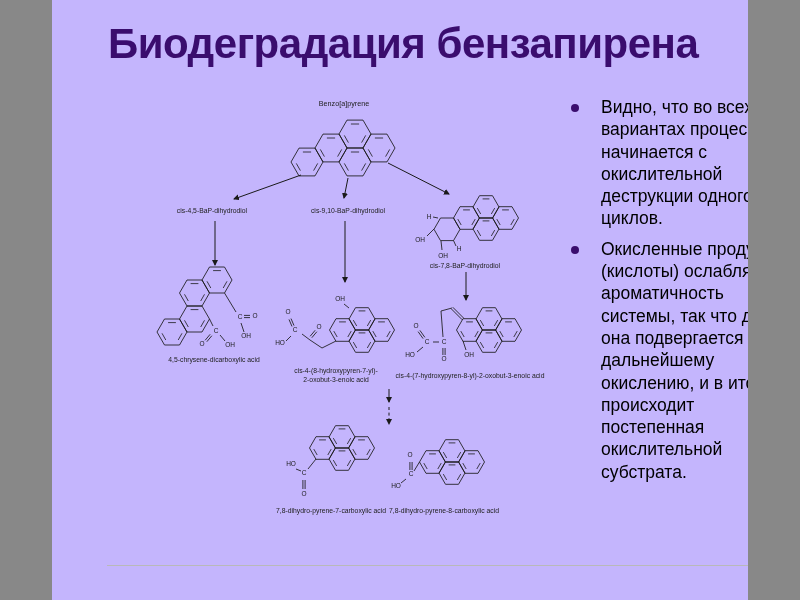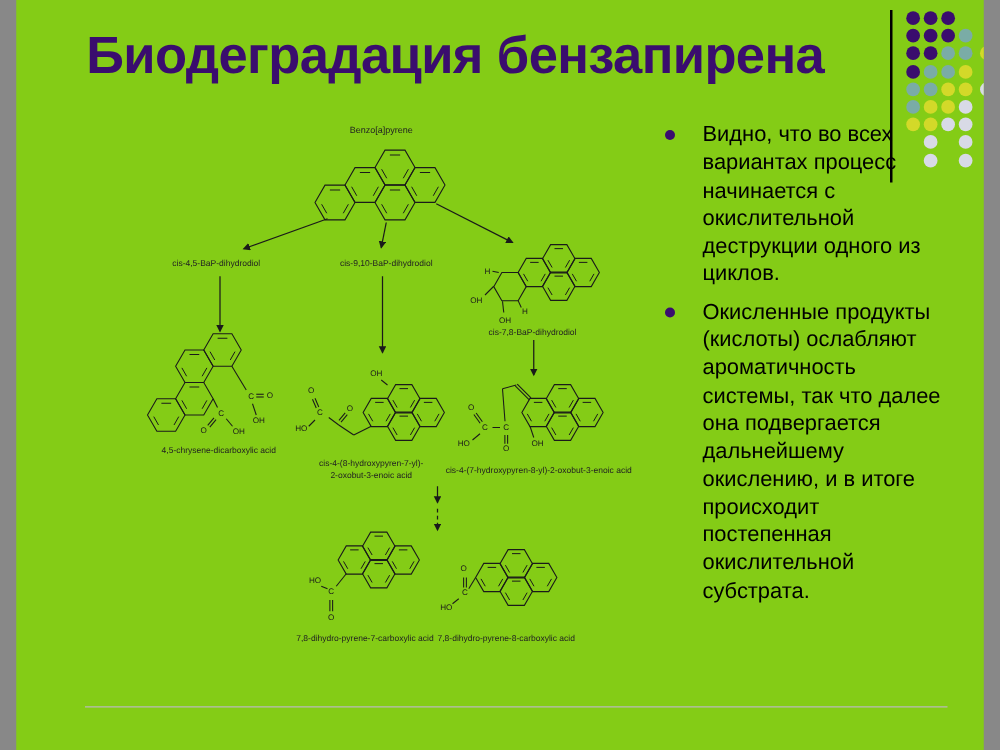--- a/index.html
+++ b/index.html
@@ -1,16 +1,16 @@
 <!DOCTYPE html>
 <html style="--title-color: #3A0D6E;"><head>
 <meta charset="utf-8">
 <style>
   html,body{margin:0;padding:0;background:#888;}
-  .slide{position:relative;width:774px;height:600px;background:#84cc16;overflow:hidden;
+  .slide{position:relative;width:696px;height:600px;background:#c4b5fd;overflow:hidden;
          font-family:"Liberation Sans",sans-serif;margin:0 auto;}
   .title{position:absolute;left:56px;top:20px;margin:0;font-size:42px;font-weight:bold;
          letter-spacing:-0.5px;color:var(--title-color,#3A0D6E);white-space:nowrap;}
   .vline{position:absolute;left:699px;top:8px;width:2px;height:138px;background:#000;}
   .dots{position:absolute;left:0;top:0;width:800px;height:150px;}
   .dot{position:absolute;width:11px;height:11px;border-radius:50%;}
   .bullets{position:absolute;left:516px;top:96px;width:242px;margin:0;padding:0;list-style:none;}
   .bullet-item{position:relative;padding-left:33px;margin:0 0 8px 0;}
   .bdot{position:absolute;left:3px;top:8px;width:8px;height:8px;border-radius:50%;
         background:var(--title-color,#3A0D6E);}

